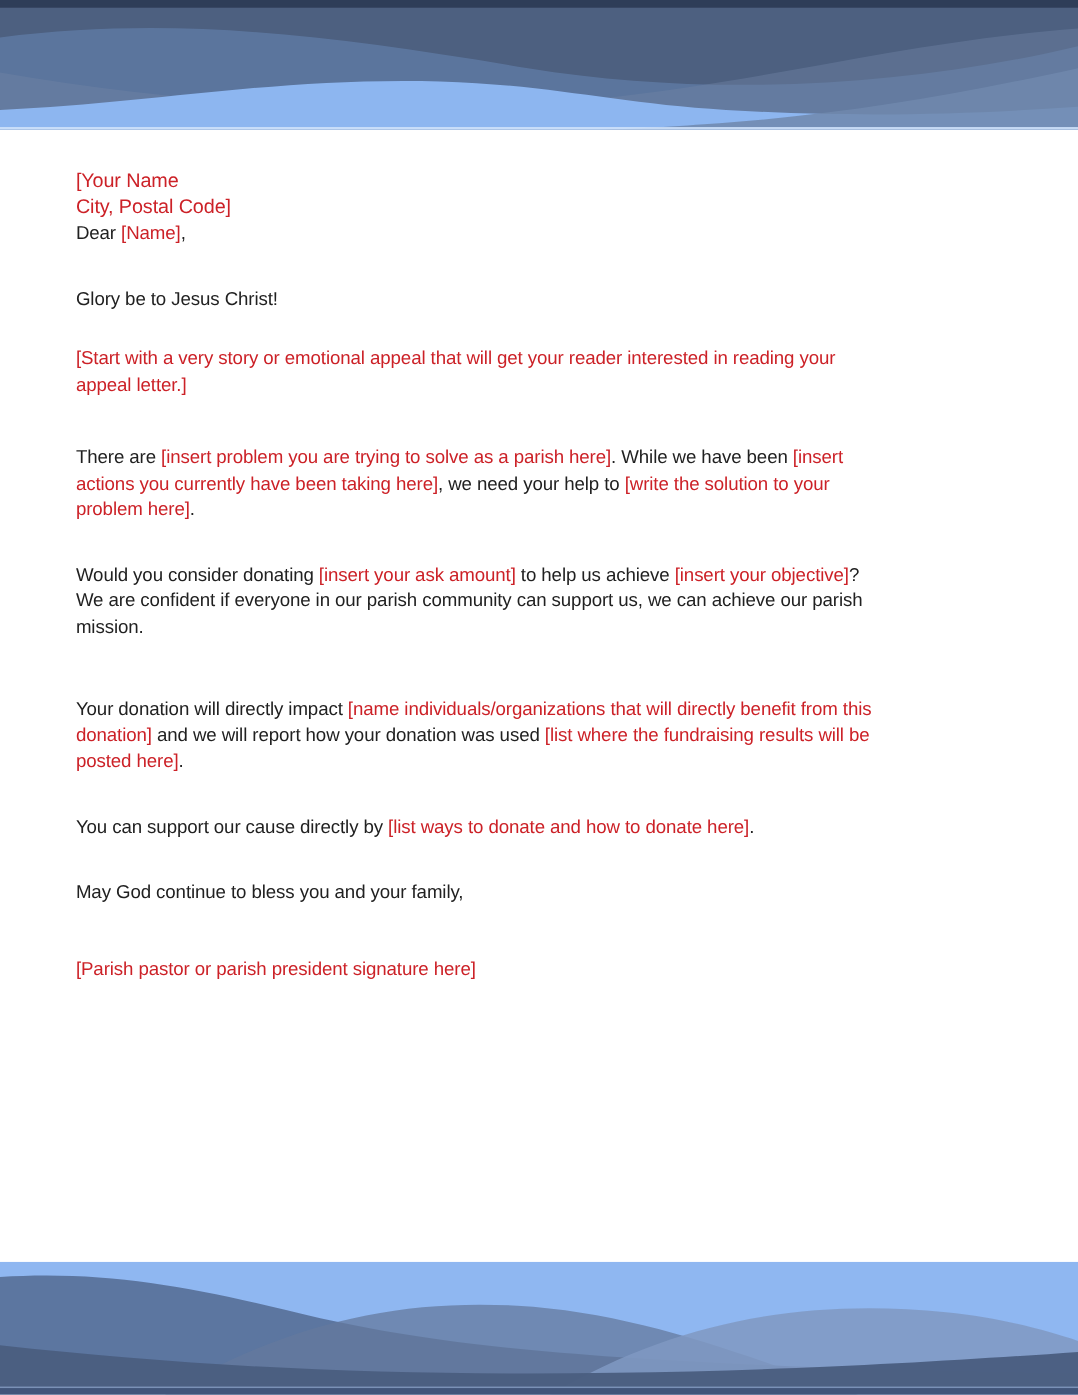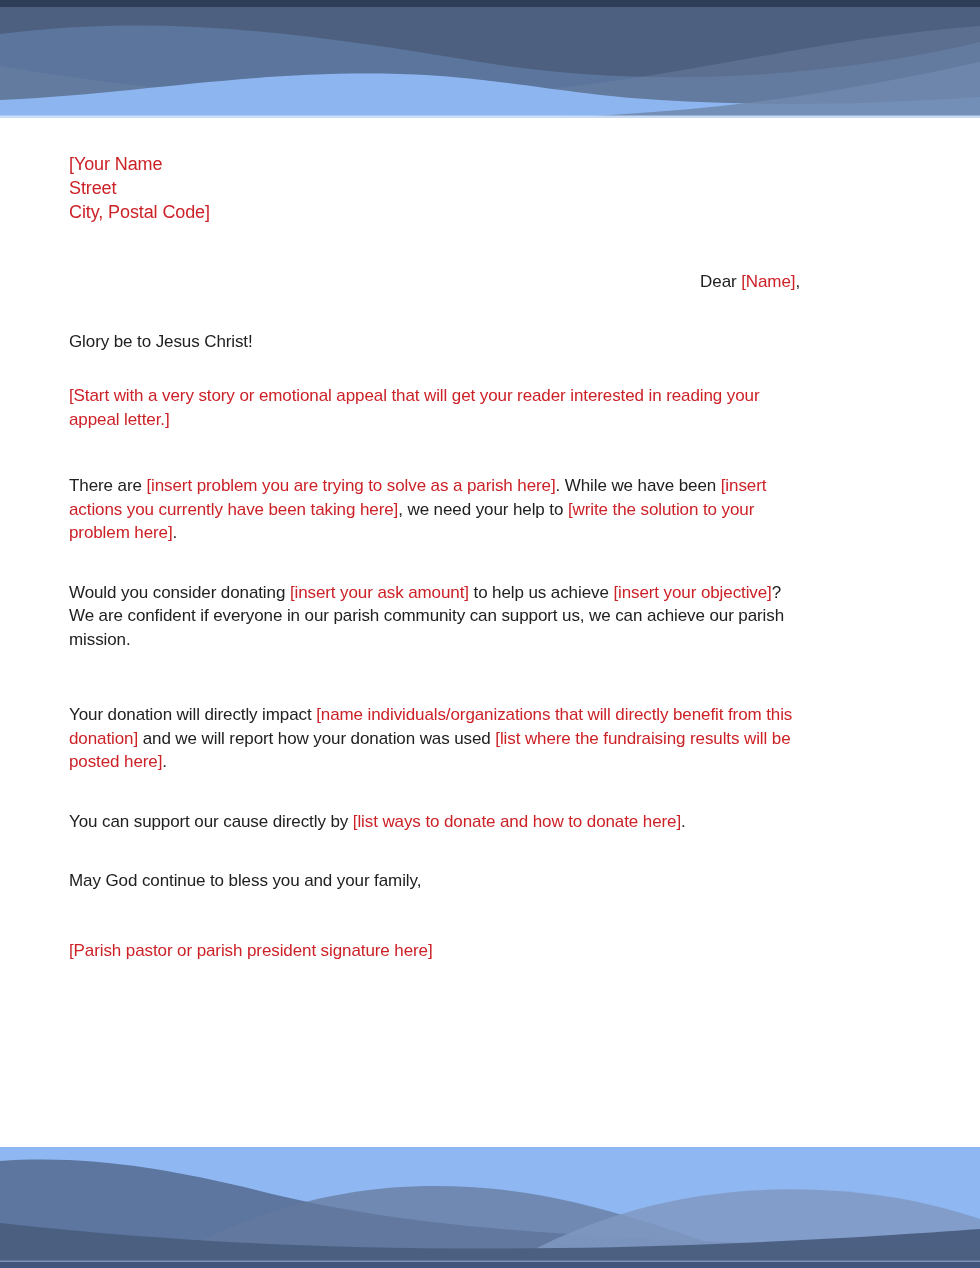--- a/index.html
+++ b/index.html
@@ -29,21 +29,21 @@
     font-size:17px;
     line-height:23.5px;
     letter-spacing:-0.1px;
   }
   .sender{
     font-size:18px;
     line-height:24px;
     color:var(--red);
   }
   p{margin:0;}
-  .salutation{margin-top:46px;text-align:right;}
+  .salutation{}
   .greeting{margin-top:36px;}
   .para-story{margin-top:31px;}
   .para-problem{margin-top:43px;}
   .para-project{margin-top:36px;}
   .para-ask{margin-top:36px;}
   .para-impact{margin-top:52px;}
   .para-ways{margin-top:36px;}
   .closing{margin-top:36px;}
   .signature{margin-top:46px;}
   .red{color:var(--red);}
@@ -61,21 +61,20 @@
     <path d="M980,26 C820,38 700,74 540,90 C380,106 200,100 0,66 L0,118 L980,118 Z" opacity="0.45" fill="#6e83a3"></path>
     <path d="M0,100 C140,94 250,70 400,74 C500,77 560,94 660,100 C780,107 880,104 980,97 L980,118 L0,118 Z" fill="#8db6f0"></path>
     <path d="M980,62 C860,88 760,105 640,113 C600,116 560,118 535,118 L980,118 Z" opacity="0.85" fill="#7088ad"></path>
     <rect x="0" y="115.5" width="980" height="2.5" opacity="0.9" fill="#cfe2fb"></rect>
   </svg>
 
   <div class="letter-body">
 
     <div class="sender">
         <div>[Your Name</div>
-        <div>Street</div>
         <div>City, Postal Code]</div>
       </div>
 
     <p class="salutation"><span class="blk">Dear </span><span class="red">[Name]</span><span class="blk">,</span></p>
 
     <p class="greeting"><span class="blk">Glory be to Jesus Christ!</span></p>
 
     <p class="para-story"><span class="red">[Start with a very story or emotional appeal that will get your reader interested in reading your appeal letter.]</span></p>
 
     <p class="para-problem"><span class="blk">There are </span><span class="red">[insert problem you are trying to solve as a parish here]</span><span class="blk">. While we have been </span><span class="red">[insert actions you currently have been taking here]</span><span class="blk">, we need your help to </span><span class="red">[write the solution to your problem here]</span><span class="blk">.</span></p>

